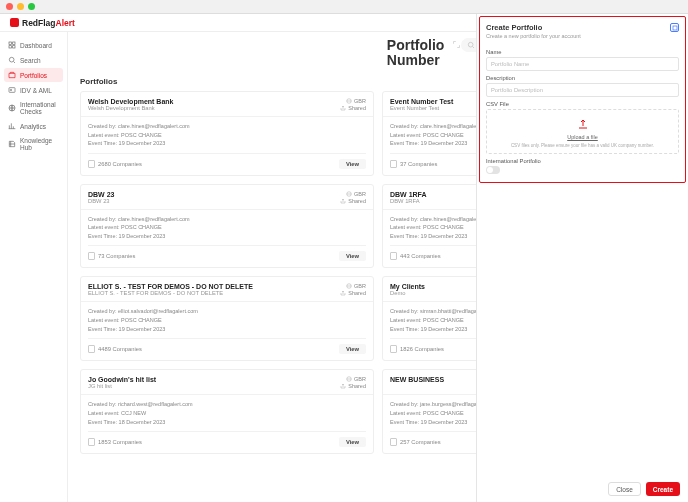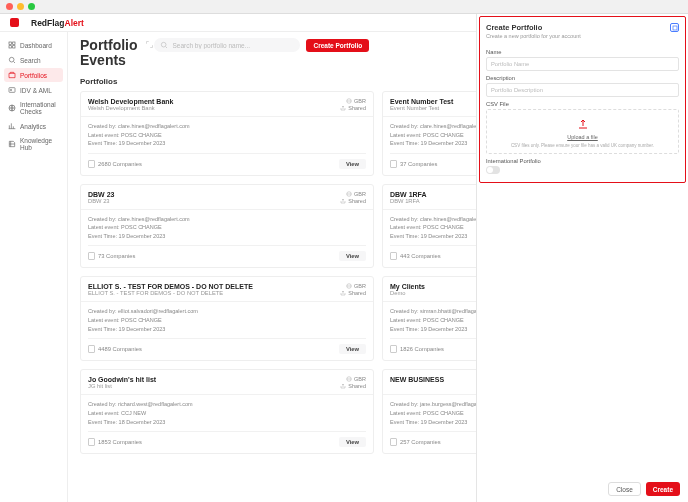--- a/index.html
+++ b/index.html
@@ -30,38 +30,38 @@
 
   
   .app-top {
     height: 18px;
     display: flex;
     align-items: center;
     justify-content: space-between;
     padding: 0 10px;
     border-bottom: 1px solid #eee;
   }
-  .brand { display:flex; align-items:center; gap:12px;text-align:center; }
+  .brand { display:flex; align-items:center; gap:3px;text-align:center; }
   .brand-flag { width:9px; height:9px; background:#e40f19; border-radius:2px; display:inline-block;}
   .brand-text { font-weight:700; font-size:8.5px; color:#222;}
   .brand-text .alert { color:#e40f19; }
   .top-icons { display:flex; gap:8px; color:#999; font-size:9px;}
 
   
   .layout { display:flex; height: calc(502px - 14px - 18px); }
 
   
   .sidebar { width: 68px; border-right:1px solid #eee; padding:6px 4px; }
   .nav-item { display:flex; align-items:center; gap:4px; padding:3px 4px; border-radius:3px; color:#666; font-size:6.5px; margin-bottom:1px; cursor:pointer;}
   .nav-item.active { background:#fde9ea; color:#e40f19; }
   .nav-icon { width:8px; height:8px; display:inline-flex; align-items:center; justify-content:center;}
 
   
   .main { flex:1; padding:6px 12px; overflow:hidden; position:relative;}
-  .page-head { display:flex; justify-content:flex-start; align-items:flex-start; margin-bottom:8px;}
+  .page-head { display:flex; justify-content:flex-end; align-items:flex-start; margin-bottom:8px;}
   .page-title { font-size:14px; font-weight:700; line-height:1.1;}
   .title-icon { font-size:9px; color:#bbb; margin-left:4px; vertical-align:middle; display:inline-block;}
   .head-right { display:flex; align-items:center; gap:6px;}
   .search-box { height:14px; width:146px; background:#f6f6f7; border-radius:7px; display:flex; align-items:center; padding:0 6px; color:#aaa; font-size:6.5px; gap:4px;}
   .search-box input { border:none; background:transparent; outline:none; font-size:6.5px; flex:1; color:#555;}
   .btn-primary { background:#e40f19; color:#fff; border:none; border-radius:3px; padding:3px 7px; font-size:6.5px; font-weight:600; cursor:pointer;}
   .btn-outline { background:#fff; color:#555; border:1px solid #ddd; border-radius:3px; padding:2.5px 7px; font-size:6.5px; cursor:pointer;}
 
   .stats { display:flex; gap:60px; border-top:1px solid #eee; border-bottom:1px solid #eee; padding:6px 2px; margin-bottom:6px;}
   .stat-label { font-size:6.5px; color:#666; }
@@ -219,21 +219,21 @@
     <div class="page-head">
       <div>
         <div class="page-title">
           <span>Portfolio</span>
           <span class="title-icon">
             <svg width="9" height="9" viewBox="0 0 24 24" fill="none" stroke="#ccc" stroke-width="2">
                 <path d="M4 4h6M4 4v6M20 20h-6M20 20v-6"></path>
               </svg>
           </span>
         </div>
-        <div class="page-title">Events</div>
+        <div class="page-title">Number</div>
       </div>
       <div class="head-right">
         <div class="search-box">
           <svg width="8" height="8" viewBox="0 0 24 24" fill="none" stroke="#bbb" stroke-width="2">
               <circle cx="11" cy="11" r="7"></circle>
               <path d="m21 21-4-4"></path>
             </svg>
           <input type="text" placeholder="Search by portfolio name..." style="">
         </div>
         <button class="btn-primary">Create Portfolio</button>

